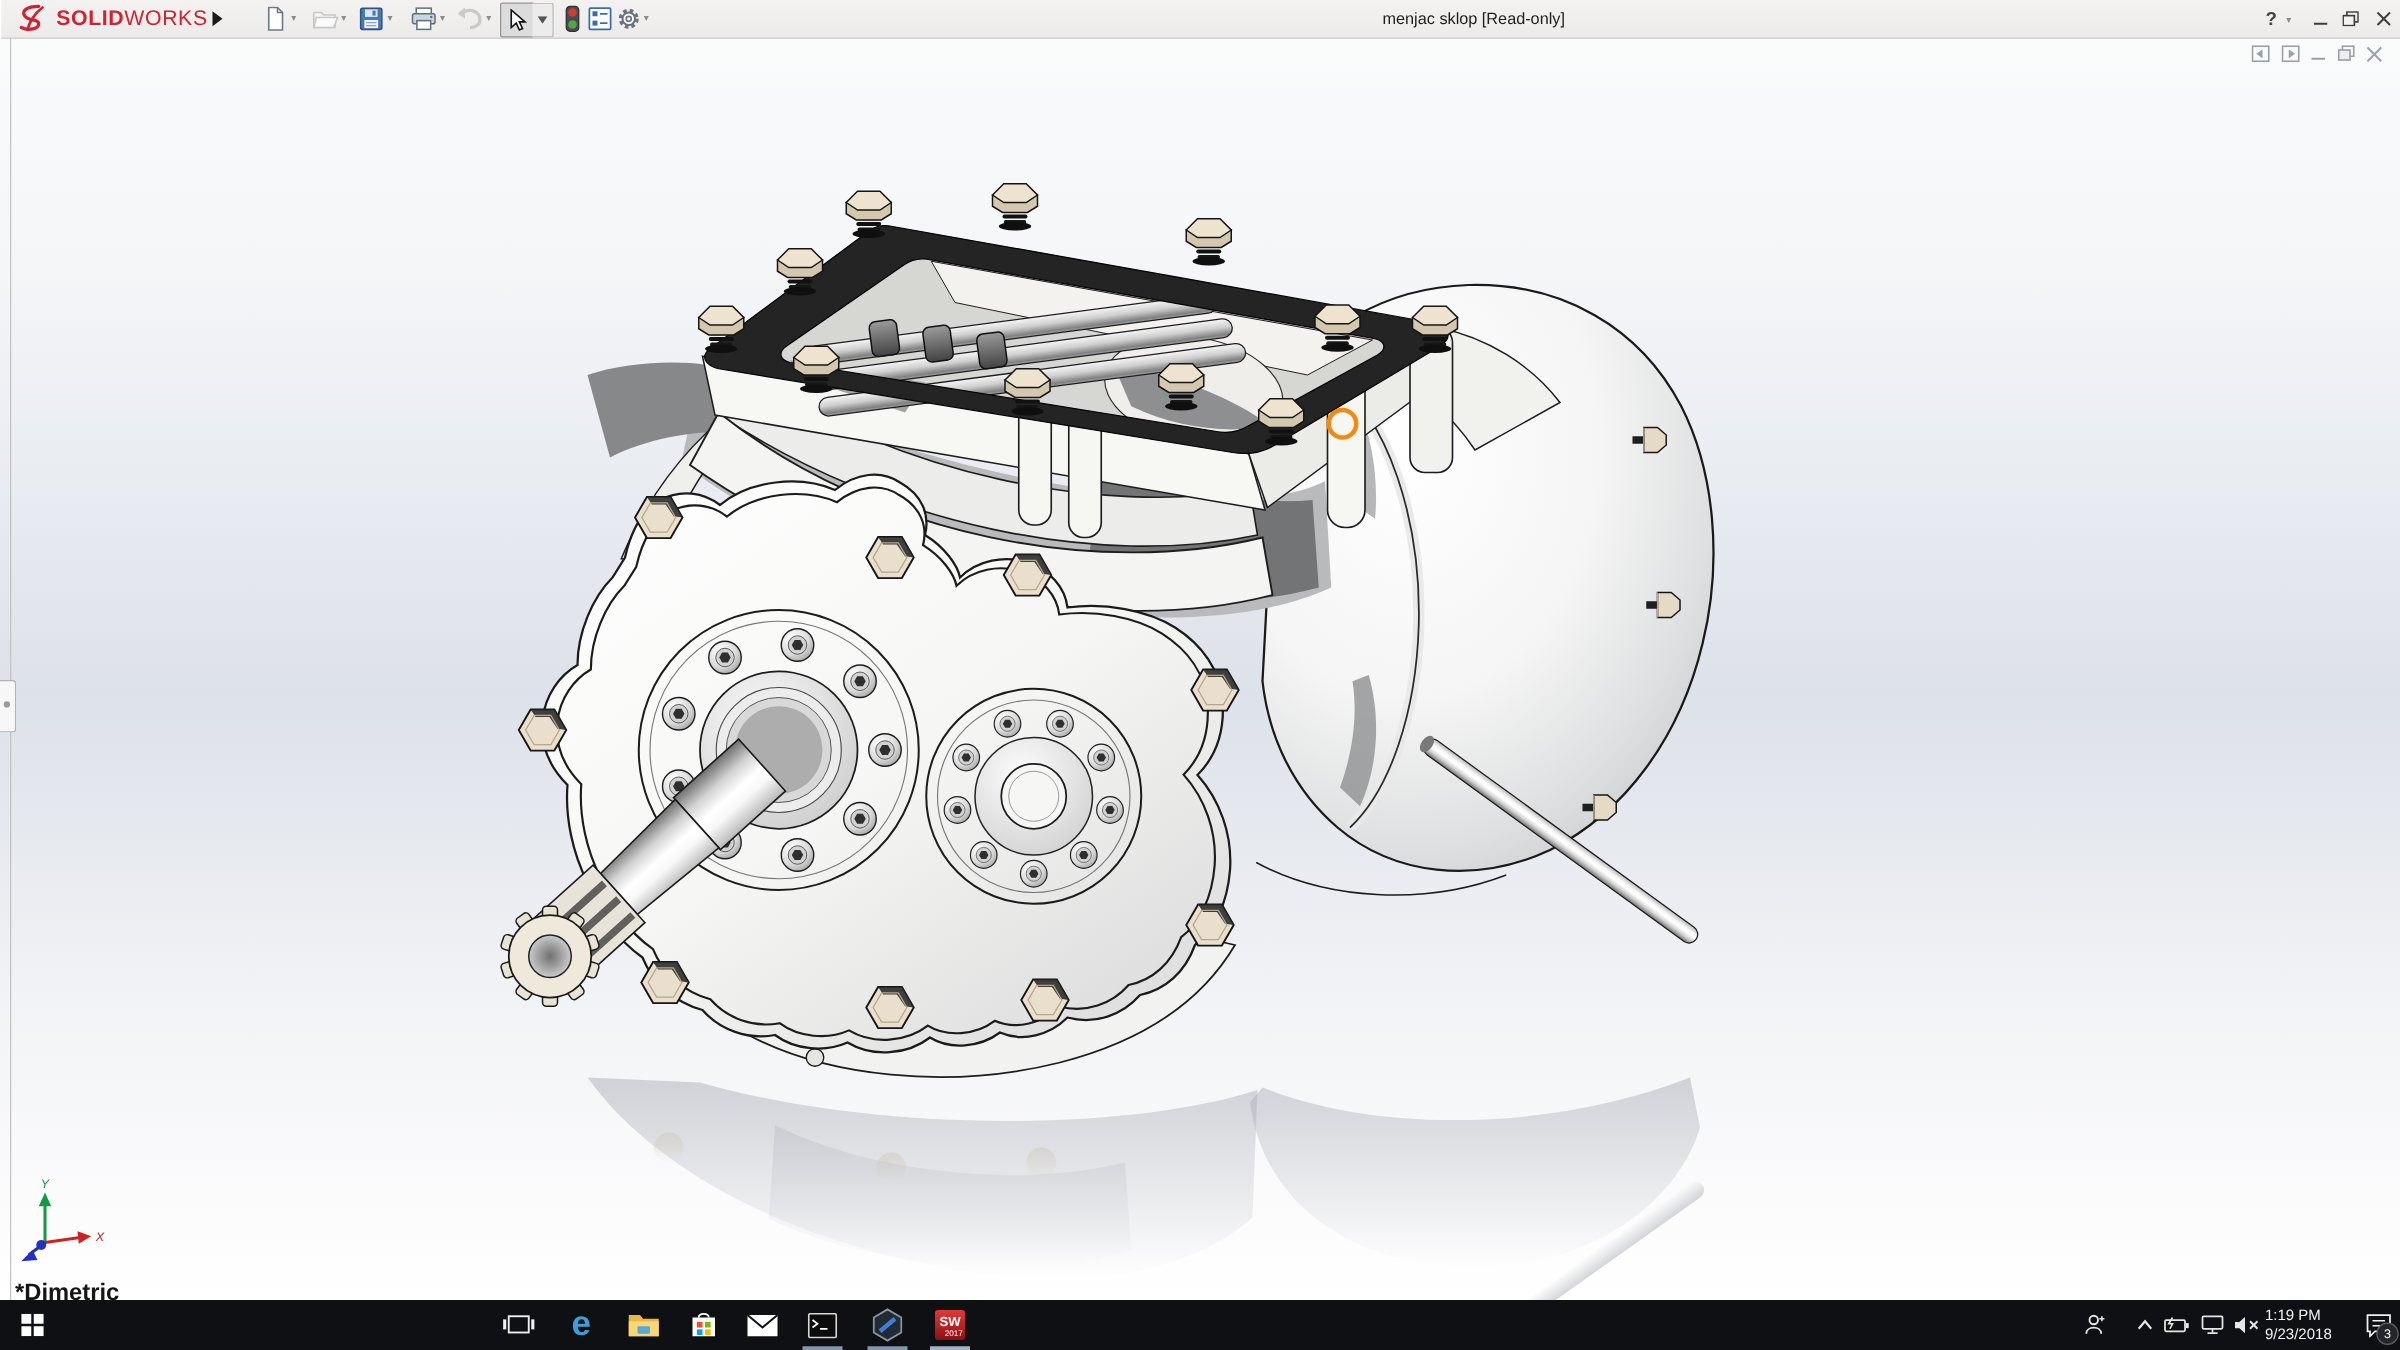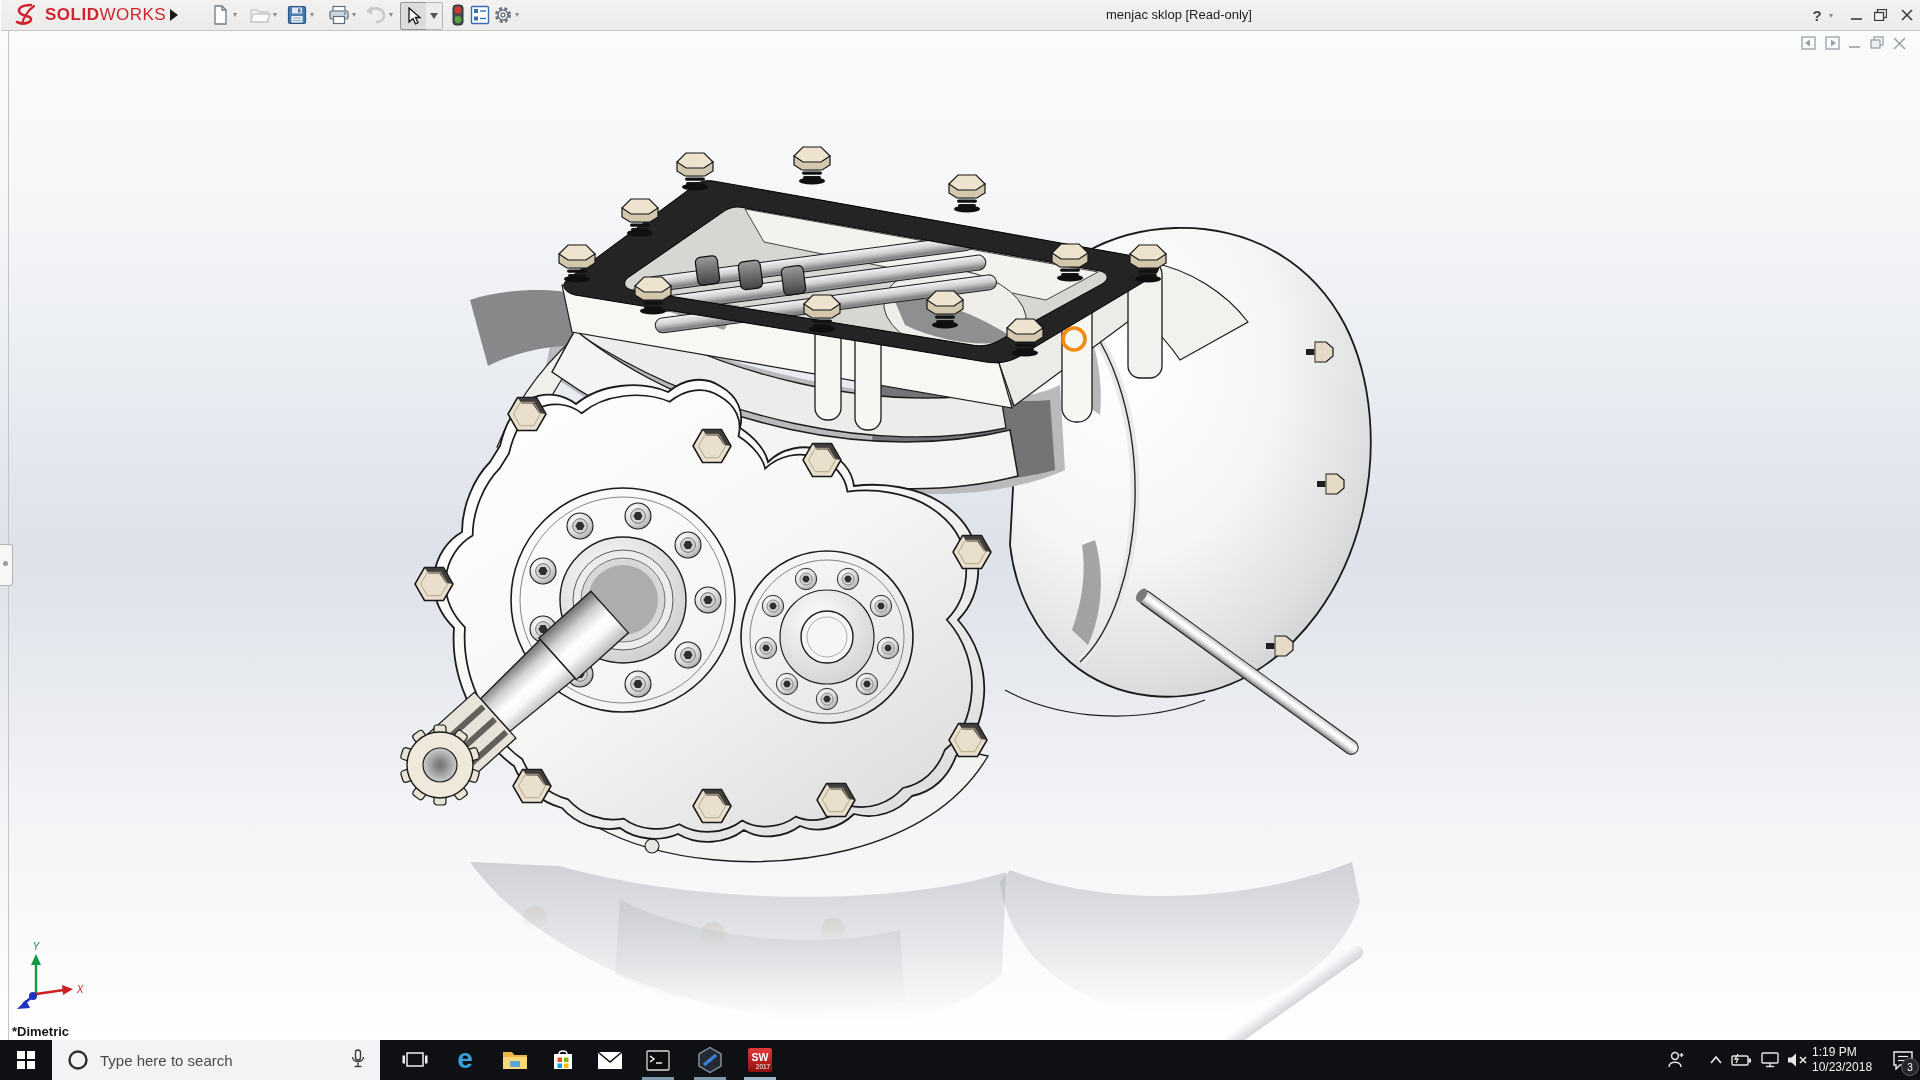--- a/index.html
+++ b/index.html
@@ -16,21 +16,21 @@
   #doc-title{position:absolute;left:1105px;top:7px;font-size:13px;color:#1d1d1d;}
   .winbtn{position:absolute;top:4px;width:26px;height:22px;display:flex;align-items:center;justify-content:center;color:#3c3c3c;font-size:15px;}
   
   #viewport{position:absolute;left:0;top:30px;width:1920px;height:1010px;
     background:linear-gradient(180deg,#fafbfb 0%,#f4f6f8 18%,#e7eaf0 38%,#dde1e9 52%,#e6e9ee 63%,#f2f3f6 76%,#fbfbfc 92%,#ffffff 100%);}
   #pane-line{position:absolute;left:8px;top:0;width:1px;height:1010px;background:#c4c4c4;}
   #pane-tab{position:absolute;left:0;top:514px;width:12px;height:40px;background:#f7f7f7;
     border:1px solid #b3b3b3;border-left:none;border-radius:0 3px 3px 0;}
   #pane-tab::after{content:"";position:absolute;left:3px;top:16px;width:5px;height:5px;border-radius:50%;background:#9a9a9a;}
   #doc-controls{position:absolute;right:14px;top:6px;display:flex;gap:9px;align-items:center;}
-  #orientation-label{position:absolute;left:12px;top:994px;font-size:13px;font-weight:700;color:#151515;}
+  #orientation-label{position:absolute;left:12px;top:994px;font-size:19px;font-weight:700;color:#151515;}
   #model-svg{position:absolute;left:0;top:0;}
   #triad-svg{position:absolute;left:6px;top:908px;}
   
   #taskbar{position:absolute;left:0;top:1040px;width:1920px;height:40px;background:#0e1013;z-index:40;}
   #start-btn{position:absolute;left:0;top:0;width:52px;height:40px;display:flex;align-items:center;justify-content:center;}
   #search-box{position:absolute;left:52px;top:0;width:328px;height:40px;background:#f2f3f4;display:flex;align-items:center;}
   #search-text{font-size:15px;color:#4a4a4a;margin-left:10px;flex:1;}
   .app-slot{position:absolute;top:0;width:44px;height:40px;display:flex;align-items:center;justify-content:center;}
   .run-bar{position:absolute;bottom:0;left:6px;width:32px;height:3px;background:#7f98ac;}
   .tray-ic{position:absolute;top:0;width:28px;height:40px;display:flex;align-items:center;justify-content:center;}
@@ -473,32 +473,20 @@
 
 <div id="taskbar">
   <div id="start-btn">
     <svg width="18" height="18" viewBox="0 0 18 18">
       <rect x="0" y="0" width="8" height="8" fill="#fff"></rect>
         <rect x="10" y="0" width="8" height="8" fill="#fff"></rect>
       <rect x="0" y="10" width="8" height="8" fill="#fff"></rect>
         <rect x="10" y="10" width="8" height="8" fill="#fff"></rect>
     </svg>
   </div>
-  <div id="search-box">
-    <svg width="24" height="24" viewBox="0 0 24 24" style="margin-left:14px">
-      <circle cx="12" cy="12" r="8.5" fill="none" stroke="#2f2f2f" stroke-width="2.4"></circle>
-    </svg>
-    <div id="search-text">Type here to search</div>
-    <svg width="20" height="24" viewBox="0 0 20 24" style="margin-right:12px">
-      <rect x="7.5" y="2" width="5" height="10" rx="2.5" fill="none" stroke="#3c3c3c" stroke-width="1.4"></rect>
-      <path d="M4.5,9 C4.5,15 15.5,15 15.5,9" fill="none" stroke="#3c3c3c" stroke-width="1.4"></path>
-      <line x1="10" y1="14.5" x2="10" y2="18" stroke="#3c3c3c" stroke-width="1.4"></line>
-      <line x1="6.5" y1="18.5" x2="13.5" y2="18.5" stroke="#3c3c3c" stroke-width="1.4"></line>
-    </svg>
-  </div>
 
   <div class="app-slot" style="left:393px">
     <svg width="26" height="20" viewBox="0 0 26 20">
         <rect x="5" y="3" width="16" height="13" fill="none" stroke="#f0f0f0" stroke-width="1.5"></rect>
         <rect x="0.5" y="5.5" width="2.5" height="8" fill="#f0f0f0"></rect>
         <rect x="23" y="5.5" width="2.5" height="8" fill="#f0f0f0"></rect>
       </svg>
   </div>
   <div class="app-slot" style="left:443px">
     <svg width="30" height="32" viewBox="0 0 30 32">
@@ -587,21 +575,21 @@
   </div>
   <div class="tray-ic" style="left:1784px">
     <svg width="22" height="16" viewBox="0 0 22 16">
         <polygon points="1,5.5 4.5,5.5 9,1.5 9,14.5 4.5,10.5 1,10.5" fill="#e6e6e6"></polygon>
         <line x1="13" y1="5" x2="19" y2="11" stroke="#e6e6e6" stroke-width="1.6"></line>
         <line x1="19" y1="5" x2="13" y2="11" stroke="#e6e6e6" stroke-width="1.6"></line>
       </svg>
   </div>
   <div id="clock-block">
     <div>1:19 PM</div>
-    <div>10/23/2018</div>
+    <div>9/23/2018</div>
   </div>
   <div id="action-center">
     <svg width="22" height="20" viewBox="0 0 22 20">
       <path d="M2,2 h18 v13 h-12 l-4,4 v-4 h-2 Z" fill="none" stroke="#f0f0f0" stroke-width="1.4"></path>
       <line x1="6" y1="6.5" x2="16" y2="6.5" stroke="#f0f0f0" stroke-width="1.2"></line>
       <line x1="6" y1="10.5" x2="13" y2="10.5" stroke="#f0f0f0" stroke-width="1.2"></line>
     </svg>
   </div>
 </div>
 <div id="ac-badge">3</div>

